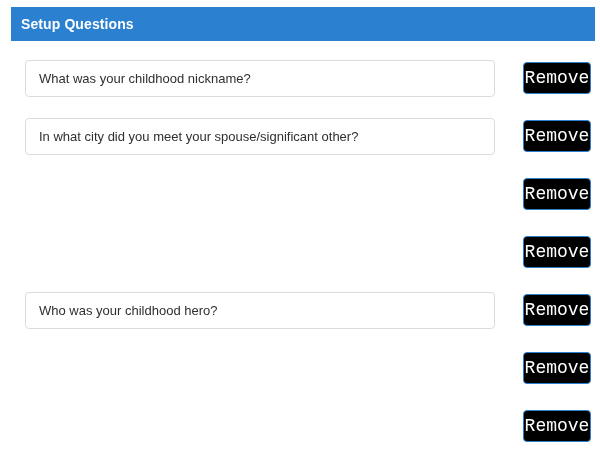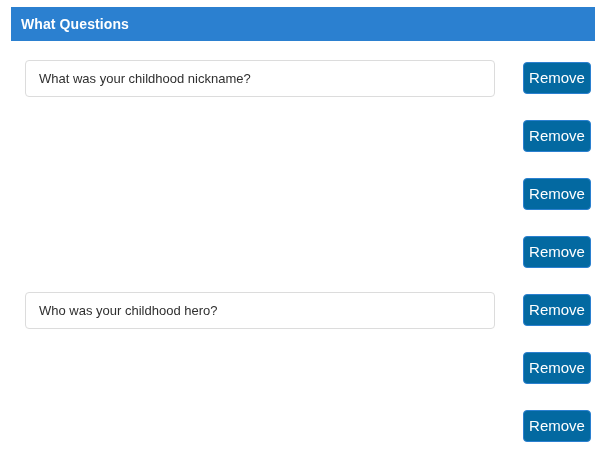--- a/index.html
+++ b/index.html
@@ -82,50 +82,51 @@
     color: #9a9a9a;
   }
 
   .remove-button {
     position: absolute;
     left: 523px;
     top: 2px;
     width: 68px;
     height: 32px;
     box-sizing: border-box;
-    background: #0369a1;
+    background: #000000;
     border: 1px solid #2b80d0;
     border-radius: 4px;
     color: #ffffff;
-    font-family: Liberation Sans, sans-serif;
-    font-size: 15px;
+    font-family: Liberation Mono, monospace;
+    font-size: 18px;
     line-height: 30px;
     text-align: center;
     cursor: pointer;
     padding: 0;
     white-space: nowrap;
   }
 </style>
 </head>
 <body>
 
 <div id="panel">
 
   <div id="panel-header">
-    <div id="panel-header-title">What Questions</div>
+    <div id="panel-header-title">Setup Questions</div>
   </div>
 
   <div id="question-list">
 
     <div class="question-row">
       <input class="question-input" type="text" value="What was your childhood nickname?" style="">
       <button class="remove-button">Remove</button>
     </div>
 
     <div class="question-row">
+      <input class="question-input" type="text" value="In what city did you meet your spouse/significant other?" style="">
       <button class="remove-button">Remove</button>
     </div>
 
     <div class="question-row">
       <button class="remove-button">Remove</button>
     </div>
 
     <div class="question-row">
       <button class="remove-button">Remove</button>
     </div>

